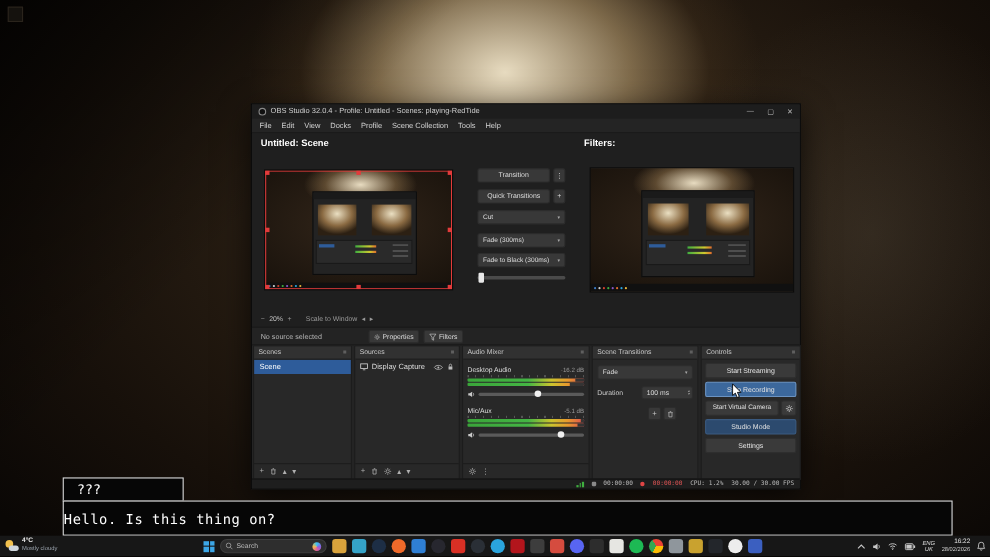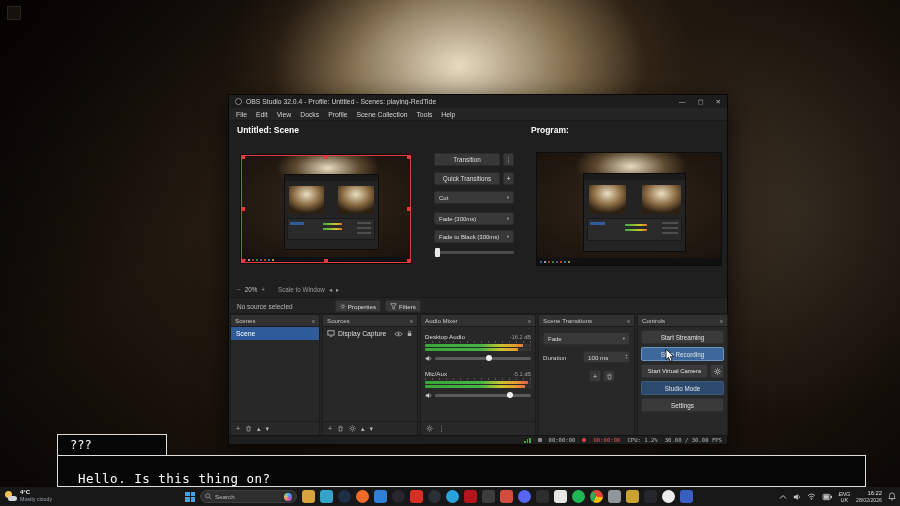--- a/index.html
+++ b/index.html
@@ -100,21 +100,21 @@
 .statusbar{position:absolute;left:0;bottom:0;width:100%;height:9px;background:#1e1e1e;border-top:1px solid #131313;display:flex;align-items:center;justify-content:flex-end;gap:7px;padding:0 5px;font-size:5.6px;color:#b8b8b8;font-family:"DejaVu Sans Mono",monospace}
 .sbars{display:flex;align-items:flex-end;gap:1px;height:6px}
 .sbars i{width:1.5px;background:#3fae3f;display:inline-block}
 .sbars i:nth-child(1){height:2.5px}.sbars i:nth-child(2){height:4px}.sbars i:nth-child(3){height:5.5px}
 .schip{width:4px;height:4px;background:#8a8a8a;border-radius:1px}
 .rdot{width:4px;height:4px;background:#e04545;border-radius:50%}
 .rtime{color:#e05555}
 .cursor{position:absolute;left:436px;top:253px;z-index:6}
 
 .vn-name{position:absolute;left:57px;top:434px;width:110px;height:22px;background:#060606;border:1px solid #ddd;display:flex;align-items:center;padding-left:12px;font-family:"DejaVu Sans Mono",monospace;font-size:12px;color:#fff;z-index:3}
-.vn-text{position:absolute;left:57px;top:455px;width:809px;height:32px;background:#060606;border:1px solid #ddd;display:flex;align-items:flex-end;padding-left:20px;font-family:"DejaVu Sans Mono",monospace;font-size:12.5px;letter-spacing:.5px;color:#fff;z-index:3}
+.vn-text{position:absolute;left:57px;top:455px;width:809px;height:32px;background:#060606;border:1px solid #ddd;display:flex;align-items:center;padding-left:0;font-family:"DejaVu Sans Mono",monospace;font-size:12.5px;letter-spacing:.5px;color:#fff;z-index:3}
 
 .taskbar{position:absolute;left:0;top:487px;width:900px;height:19px;background:#171717;z-index:5}
 .tb-weather{position:absolute;left:5px;top:2px;display:flex;align-items:center;gap:3px}
 .wicon{position:relative;width:12px;height:11px;flex:none}
 .sun{position:absolute;left:0;top:0;width:7px;height:7px;border-radius:50%;background:#f2c14e}
 .cloud{position:absolute;right:0;bottom:1px;width:9px;height:5px;border-radius:3px;background:#cfd6dd}
 .wtxt{display:flex;flex-direction:column;line-height:7px}
 .wtxt b{font-size:6px;color:#eee}
 .wtxt em{font-size:5.3px;color:#9aa3ad;font-style:normal}
 .tb-center{position:absolute;left:185px;top:0;height:19px;display:flex;align-items:center;gap:5px}
@@ -152,21 +152,21 @@
       <span>View</span>
       <span>Docks</span>
       <span>Profile</span>
       <span>Scene Collection</span>
       <span>Tools</span>
       <span>Help</span>
     </div>
 
     <div class="stage">
       <span class="stagelabel" style="left:8px">Untitled: Scene</span>
-      <span class="stagelabel" style="left:302px">Program:</span>
+      <span class="stagelabel" style="left:302px">Filters:</span>
 
       <div class="mini preview">
         <div class="mwin">
           <div class="mtitle"></div>
           <div class="mscreen l"></div>
           <div class="mscreen r"></div>
           <div class="mdocks">
             <i class="msel"></i>
               <i class="mm m1"></i>
               <i class="mm m2"></i>

